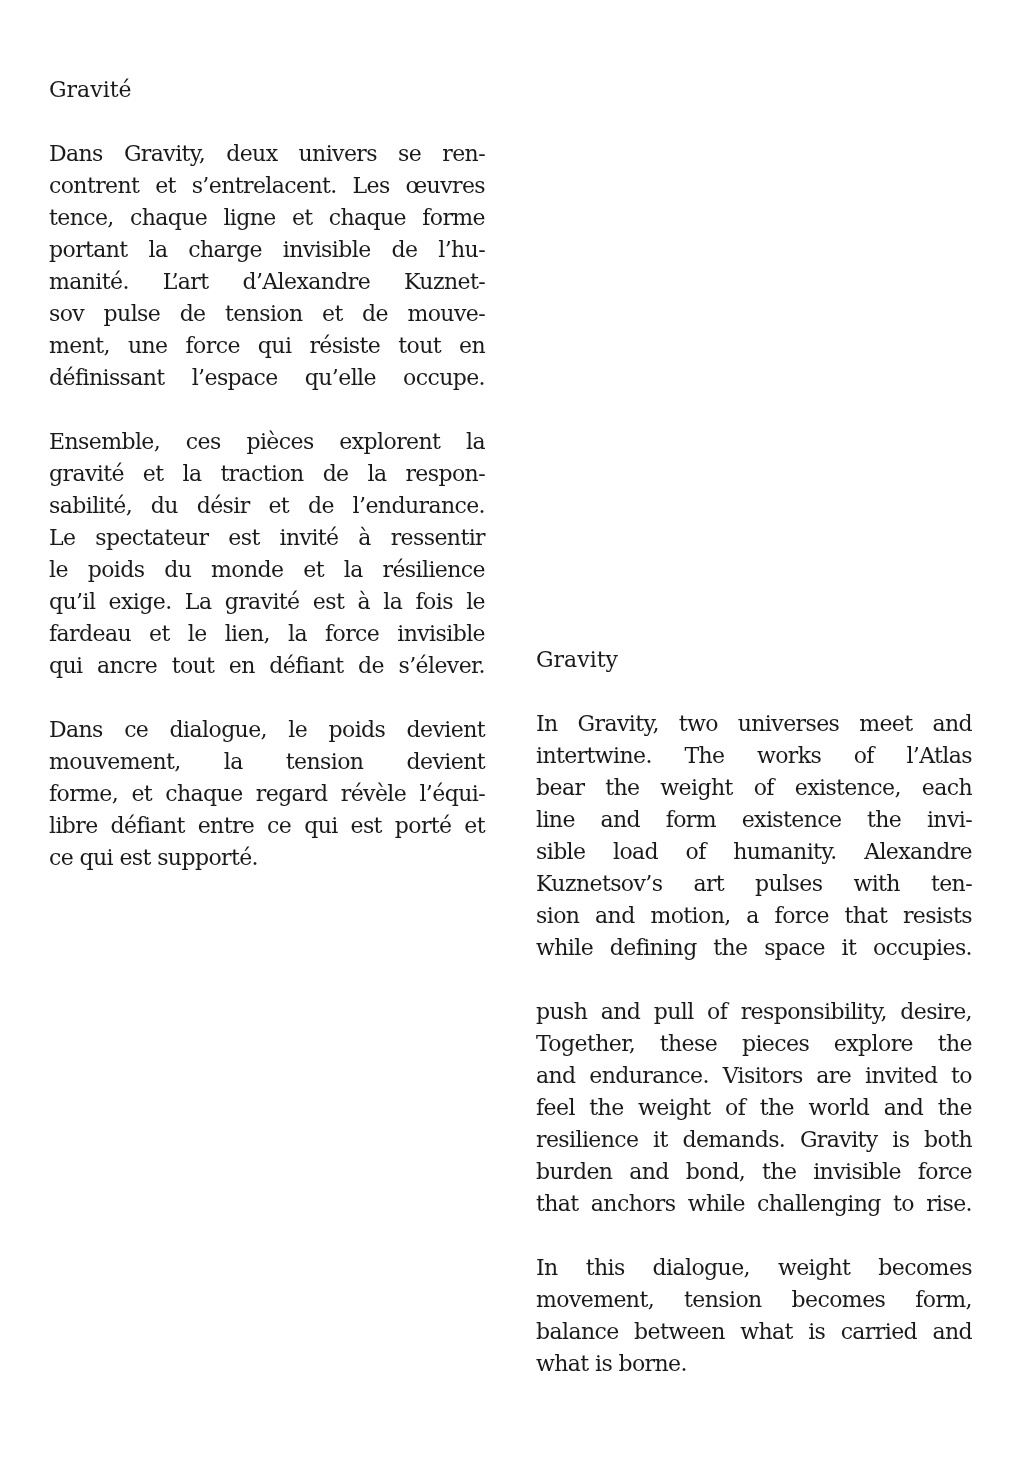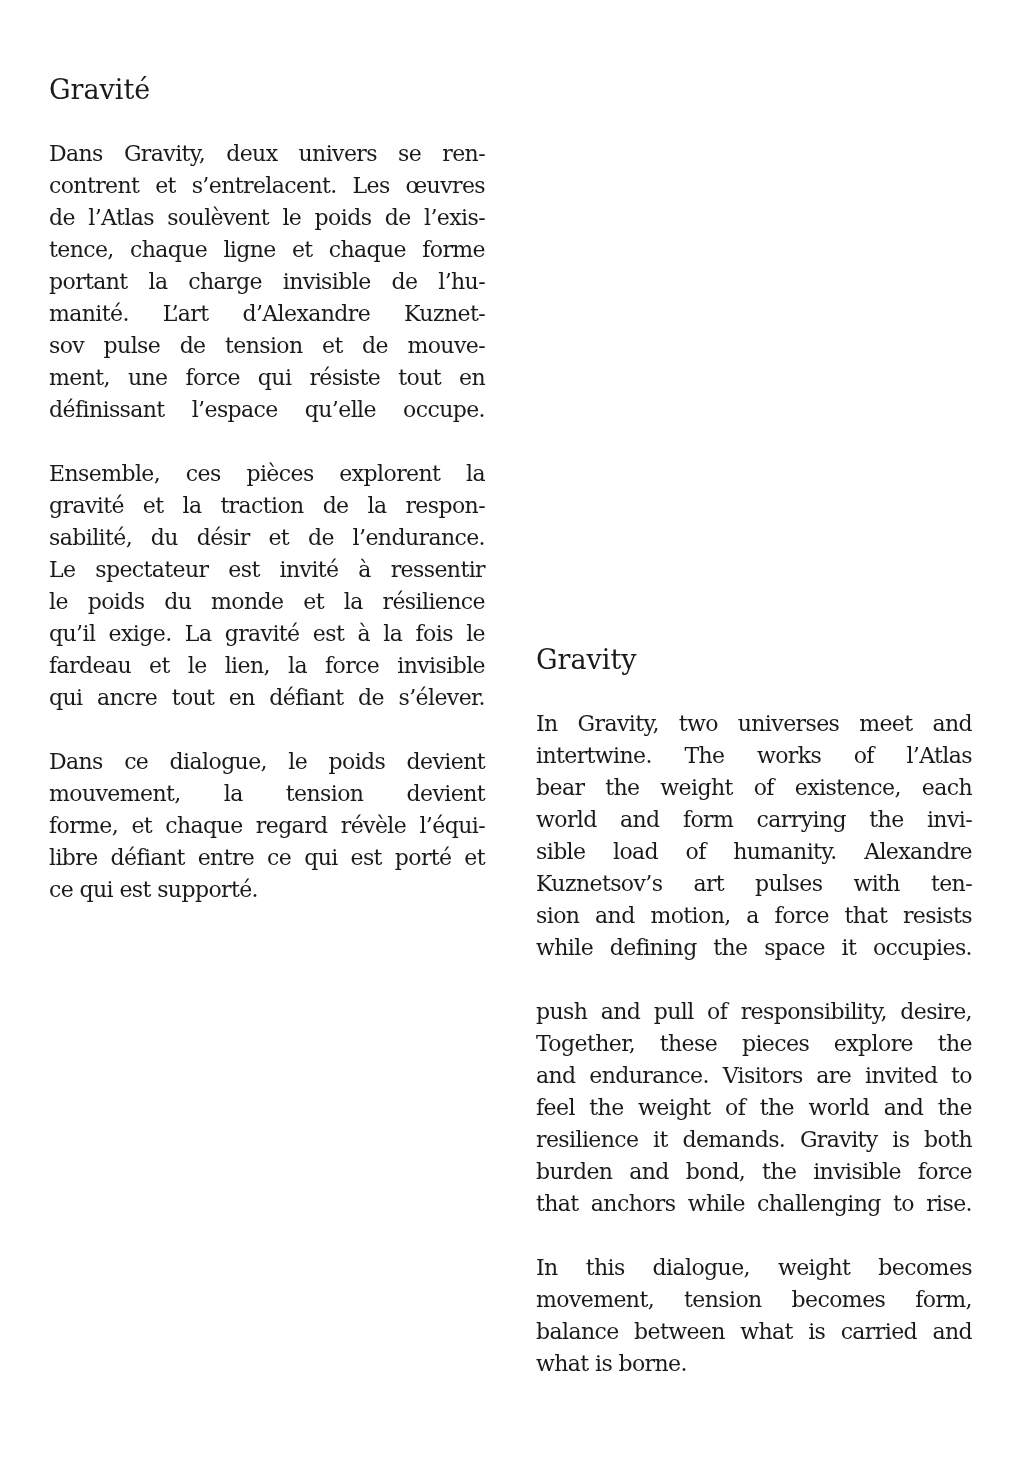--- a/index.html
+++ b/index.html
@@ -1,35 +1,34 @@
 <!DOCTYPE html>
 <html><head>
 <meta charset="utf-8">
 <style>
   html, body { margin: 0; padding: 0; background: #ffffff; }
   body { width: 1019px; height: 1478px; position: relative; overflow: hidden;
          font-family: "DejaVu Serif", "Liberation Serif", serif; color: #1a1a1a; }
   .col { position: absolute; width: 436px; font-size: 22px; }
   .col-fr { left: 49px; top: 74px; }
   .col-en { left: 536px; top: 644px; }
-  .title { height: 32px; line-height: 32px; margin: 0 0 32px 0; font-weight: normal; font-size: 27px; }
+  .title { height: 32px; line-height: 32px; margin: 0 0 32px 0; font-weight: normal; font-size: 22px; }
   .para { margin: 16px 0 32px 0; }
   .line { display: block; height: 32px; line-height: 32px; white-space: nowrap;
           text-align: justify; text-align-last: justify; letter-spacing: -0.6px; }
   .line.last { text-align-last: left; }
 </style>
 </head>
 <body>
 
 <div class="col col-fr">
   <div class="title">Gravité</div>
   <div class="para">
     <span class="line">Dans Gravity, deux univers se ren-</span>
     <span class="line">contrent et s’entrelacent. Les œuvres</span>
-    <span class="line">de l’Atlas soulèvent le poids de l’exis-</span>
     <span class="line">tence, chaque ligne et chaque forme</span>
     <span class="line">portant la charge invisible de l’hu-</span>
     <span class="line">manité. L’art d’Alexandre Kuznet-</span>
     <span class="line">sov pulse de tension et de mouve-</span>
     <span class="line">ment, une force qui résiste tout en</span>
     <span class="line">définissant l’espace qu’elle occupe.</span>
   </div>
   <div class="para">
     <span class="line">Ensemble, ces pièces explorent la</span>
     <span class="line">gravité et la traction de la respon-</span>
@@ -48,21 +47,21 @@
     <span class="line last">ce qui est supporté.</span>
   </div>
 </div>
 
 <div class="col col-en">
   <div class="title">Gravity</div>
   <div class="para">
     <span class="line">In Gravity, two universes meet and</span>
     <span class="line">intertwine. The works of l’Atlas</span>
     <span class="line">bear the weight of existence, each</span>
-    <span class="line">world and form carrying the invi-</span>
+    <span class="line">line and form existence the invi-</span>
     <span class="line">sible load of humanity. Alexandre</span>
     <span class="line">Kuznetsov’s art pulses with ten-</span>
     <span class="line">sion and motion, a force that resists</span>
     <span class="line">while defining the space it occupies.</span>
   </div>
   <div class="para">
     <span class="line">push and pull of responsibility, desire,</span>
     <span class="line">Together, these pieces explore the</span>
     <span class="line">and endurance. Visitors are invited to</span>
     <span class="line">feel the weight of the world and the</span>

